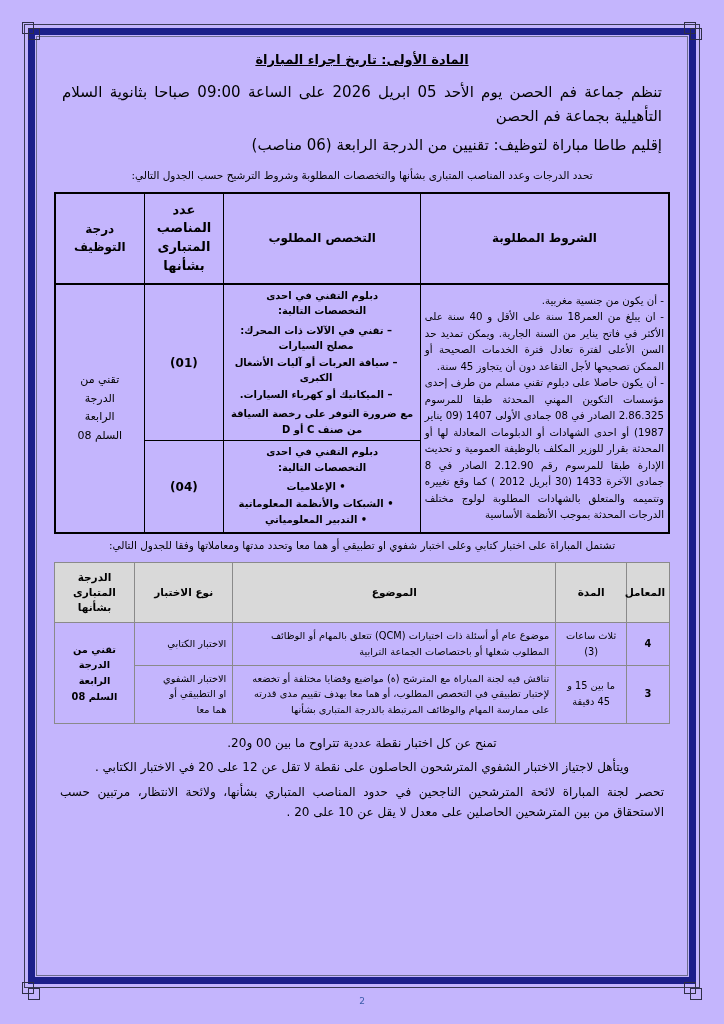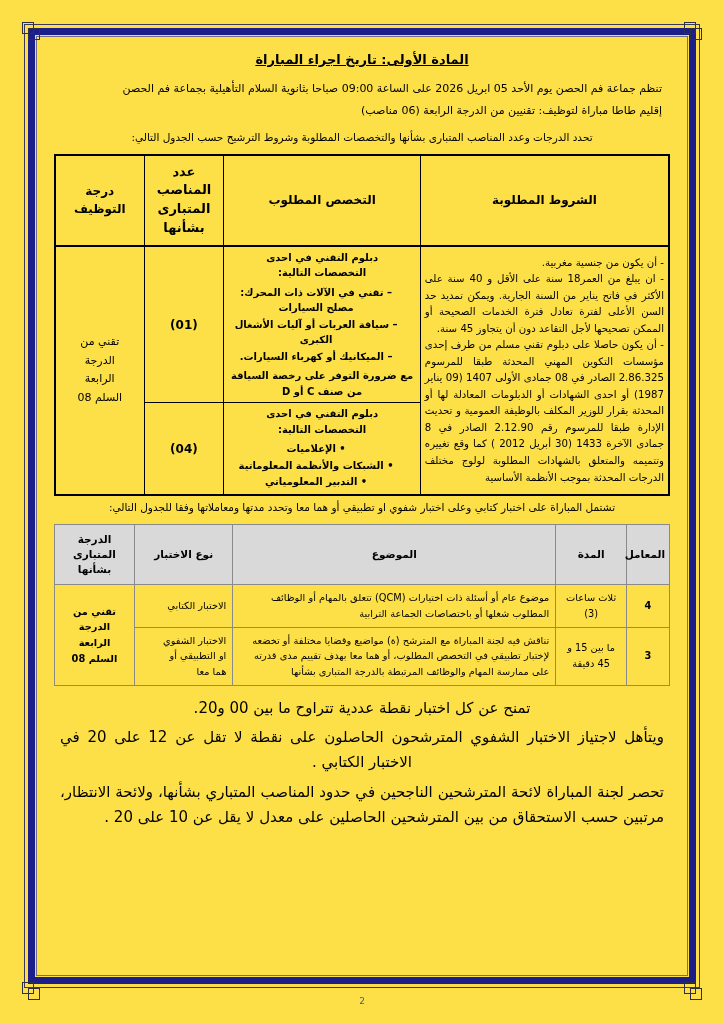--- a/index.html
+++ b/index.html
@@ -5,21 +5,21 @@
   * { box-sizing: border-box; }
   html, body {
     margin: 0; padding: 0;
     width: 724px; height: 1024px;
     background: #ffffff;
     font-family: "DejaVu Sans", "Liberation Sans", sans-serif;
   }
   #page {
     position: relative;
     width: 724px; height: 1024px;
-    background: #fde047;
+    background: #c4b5fd;
     overflow: hidden;
   }
 
   
   .frame-outer {
     position: absolute;
     left: 24px; top: 24px;
     width: 676px; height: 964px;
     border: 1px solid #3a3a55;
   }
@@ -70,21 +70,21 @@
     text-decoration: underline;
     text-align: center;
     margin: 6px 0 10px 0;
     letter-spacing: 0;
   }
   .art-heading.h1 { margin-top: 10px; }
   .art-heading.h3 { text-align: center; margin-top: 10px; margin-bottom: 8px; }
 
   p.para {
     margin: 0 0 4px 0;
-    font-size: 11px;
+    font-size: 15px;
     line-height: 1.65;
     text-align: justify;
     text-align-last: center;
   }
 
   .intro-block { margin: 0 8px 10px 8px; }
   .intro-block p { text-align: justify; text-align-last: right; }
 
   .lead { margin: 0 6px 8px 6px; text-align: center; font-size: 10.5px; }
 
@@ -173,21 +173,21 @@
   td.t2-type span { display: block; }
   td.t2-subject { text-align: justify; text-align-last: right; font-size: 9.8px; }
   td.t2-subject .ln { display: block; }
   td.t2-dur { text-align: center; font-size: 9.8px; line-height: 1.55; }
   td.t2-dur span { display: block; }
   td.t2-coef { text-align: center; font-size: 10.5px; font-weight: bold; }
 
   .footnotes { margin: 10px 6px 0 6px; }
   .footnotes p {
     margin: 0 0 5px 0;
-    font-size: 15px;
+    font-size: 12px;
     line-height: 1.65;
     text-align: justify;
     text-align-last: right;
   }
   .footnotes p.center-last { text-align-last: center; }
 
   .page-num {
     position: absolute;
     left: 0; right: 0;
     bottom: 18px;

